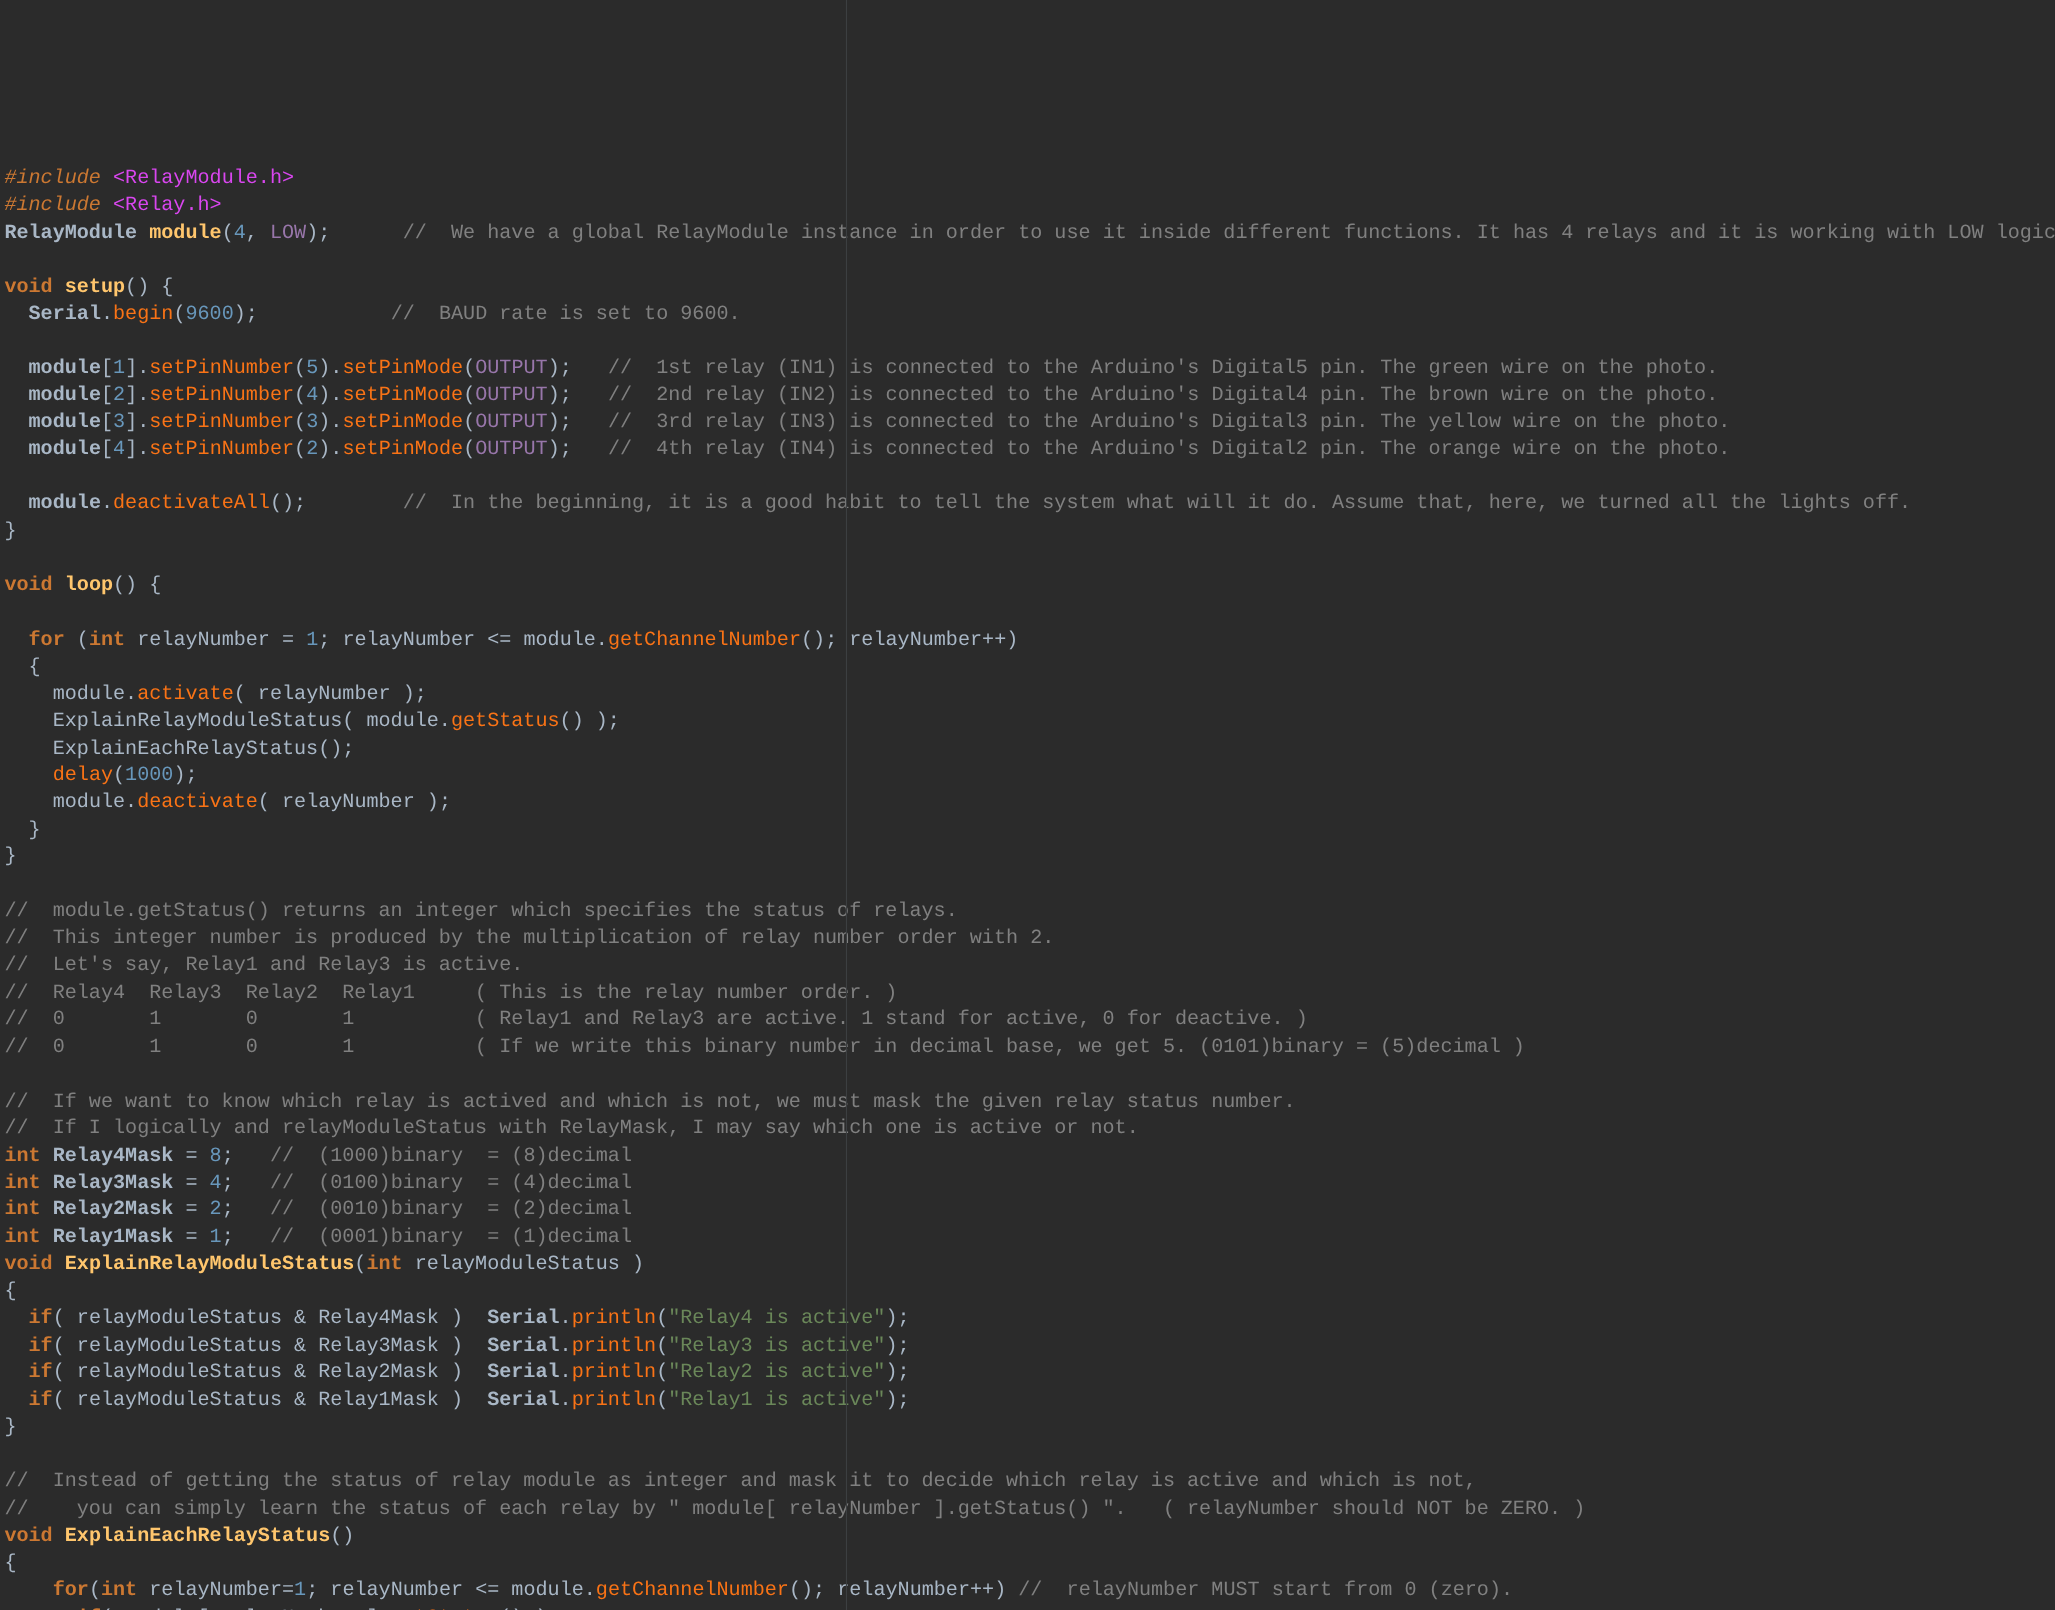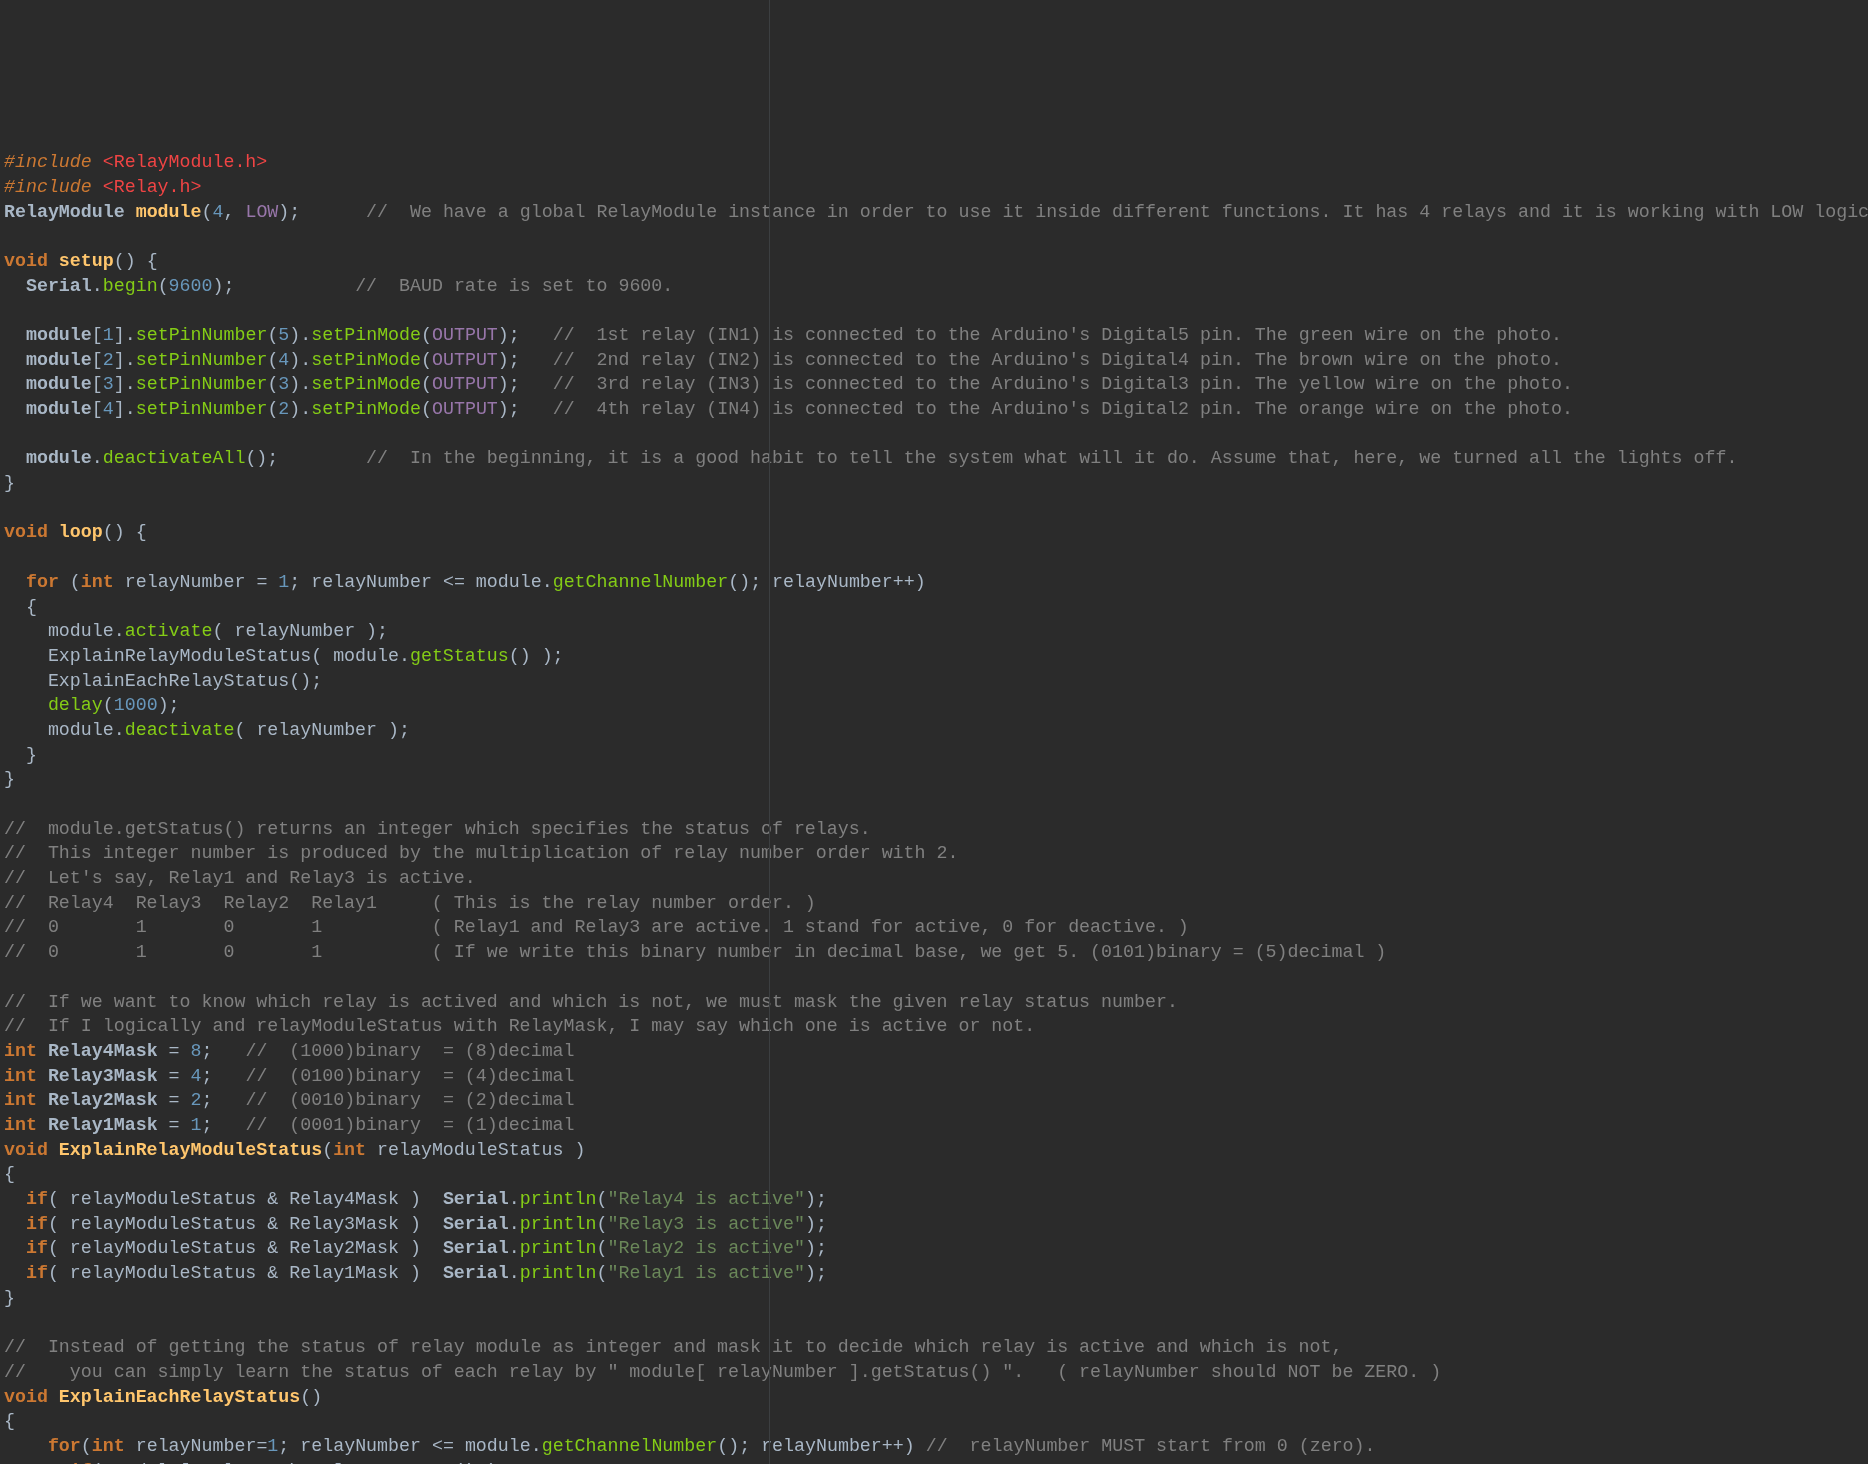--- a/index.html
+++ b/index.html
@@ -26,24 +26,24 @@
     position: absolute;
     top: 0;
     bottom: 0;
     left: 769px;
     width: 1px;
     background: #3c3f41;
     pointer-events: none;
   }
   .t-preproc   { color: #cc7832; font-style: italic; }
   .t-keyword   { color: #cc7832; font-weight: bold; }
-  .t-include   { color: #ef4444; }
+  .t-include   { color: #d946ef; }
   .t-ident     { color: #a9b7c6; }
   .t-funcdecl  { color: #ffc66d; font-weight: bold; }
-  .t-func      { color: #84cc16; font-family: Liberation Mono, monospace; }
+  .t-func      { color: #f97316; font-family: Liberation Mono, monospace; }
   .t-number    { color: #6897bb; }
   .t-string    { color: #6a8759; }
   .t-comment   { color: #808080; }
   .t-punc      { color: #a9b7c6; }
   .t-op        { color: #a9b7c6; }
   .t-constkw   { color: #9876aa; text-align: center; }
   .b { font-weight: bold; }
 </style>
 </head>
 <body>

